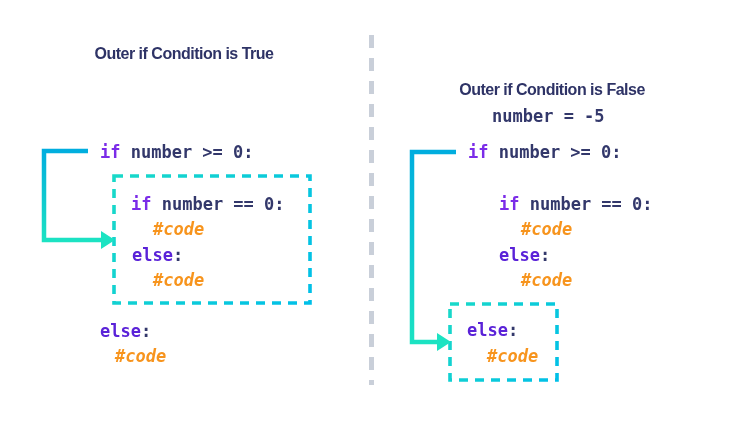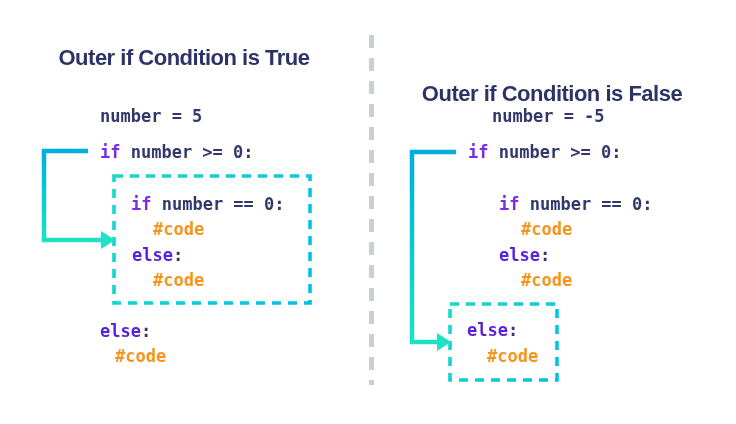--- a/index.html
+++ b/index.html
@@ -20,39 +20,39 @@
     left: 0;
     top: 0;
     pointer-events: none;
   }
   .panel-title {
     position: absolute;
     width: 368px;
     text-align: center;
     font-family: "Liberation Sans", sans-serif;
     font-weight: bold;
-    font-size: 22px;
+    font-size: 16px;
     letter-spacing: -0.5px;
     color: var(--title_navy, #2e3366);
     top: 45px;
   }
   .panel-title.left  { left: 0; }
   .panel-title.right { left: 368px; margin-top: 36px; }
   .code-line {
     position: absolute;
     font-family: "DejaVu Sans Mono", monospace;
     font-weight: bold;
     font-size: 17px;
     line-height: 20px;
     white-space: pre;
     color: var(--code_navy, #33386b);
   }
   .kw-if     { color: var(--kw_if, #7b2ce8); }
   .kw-else   { color: var(--kw_else, #5a22d8); text-align: center; }
-  .comment   { color: var(--comment_orange, #f7941d); }
+  .comment   { color: var(--comment_orange, #f7941d); font-style: italic; }
   .plain     { color: var(--code_navy, #33386b); }
 </style>
 </head>
 <body>
 
 <div class="canvas">
 
   <svg class="gfx" width="736" height="424" viewBox="0 0 736 424">
     <defs>
       <linearGradient id="arrowL" gradientUnits="userSpaceOnUse" x1="0" y1="149" x2="0" y2="242">
@@ -81,21 +81,20 @@
 
     <path d="M88 151 L44 151 L44 240 L101 240" fill="none" stroke="url(#arrowL)" stroke-width="4.5"></path>
     <polygon points="101,231 101,249 115,240" fill="#1ce3c2"></polygon>
 
     <path d="M456 152 L412 152 L412 342 L437 342" fill="none" stroke="url(#arrowR)" stroke-width="4.5"></path>
     <polygon points="437,333 437,351 451,342" fill="#1ce3c2"></polygon>
   </svg>
 
   <div class="panel-title left">Outer if Condition is True</div>
 
-  <div class="code-line" style="left:100px; top:106px"><span class="plain">number = 5</span></div>
 
   <div class="code-line" style="left:100px; top:142px"><span class="kw-if">if</span><span class="plain"> number &gt;= 0:</span></div>
 
   <div class="code-line" style="left:131px; top:194px"><span class="kw-if">if</span><span class="plain"> number == 0:</span></div>
 
   <div class="code-line" style="left:153px; top:219px"><span class="comment">#code</span></div>
 
   <div class="code-line" style="left:132px; top:245px"><span class="kw-else">else</span><span class="plain">:</span></div>
 
   <div class="code-line" style="left:153px; top:270px"><span class="comment">#code</span></div>

